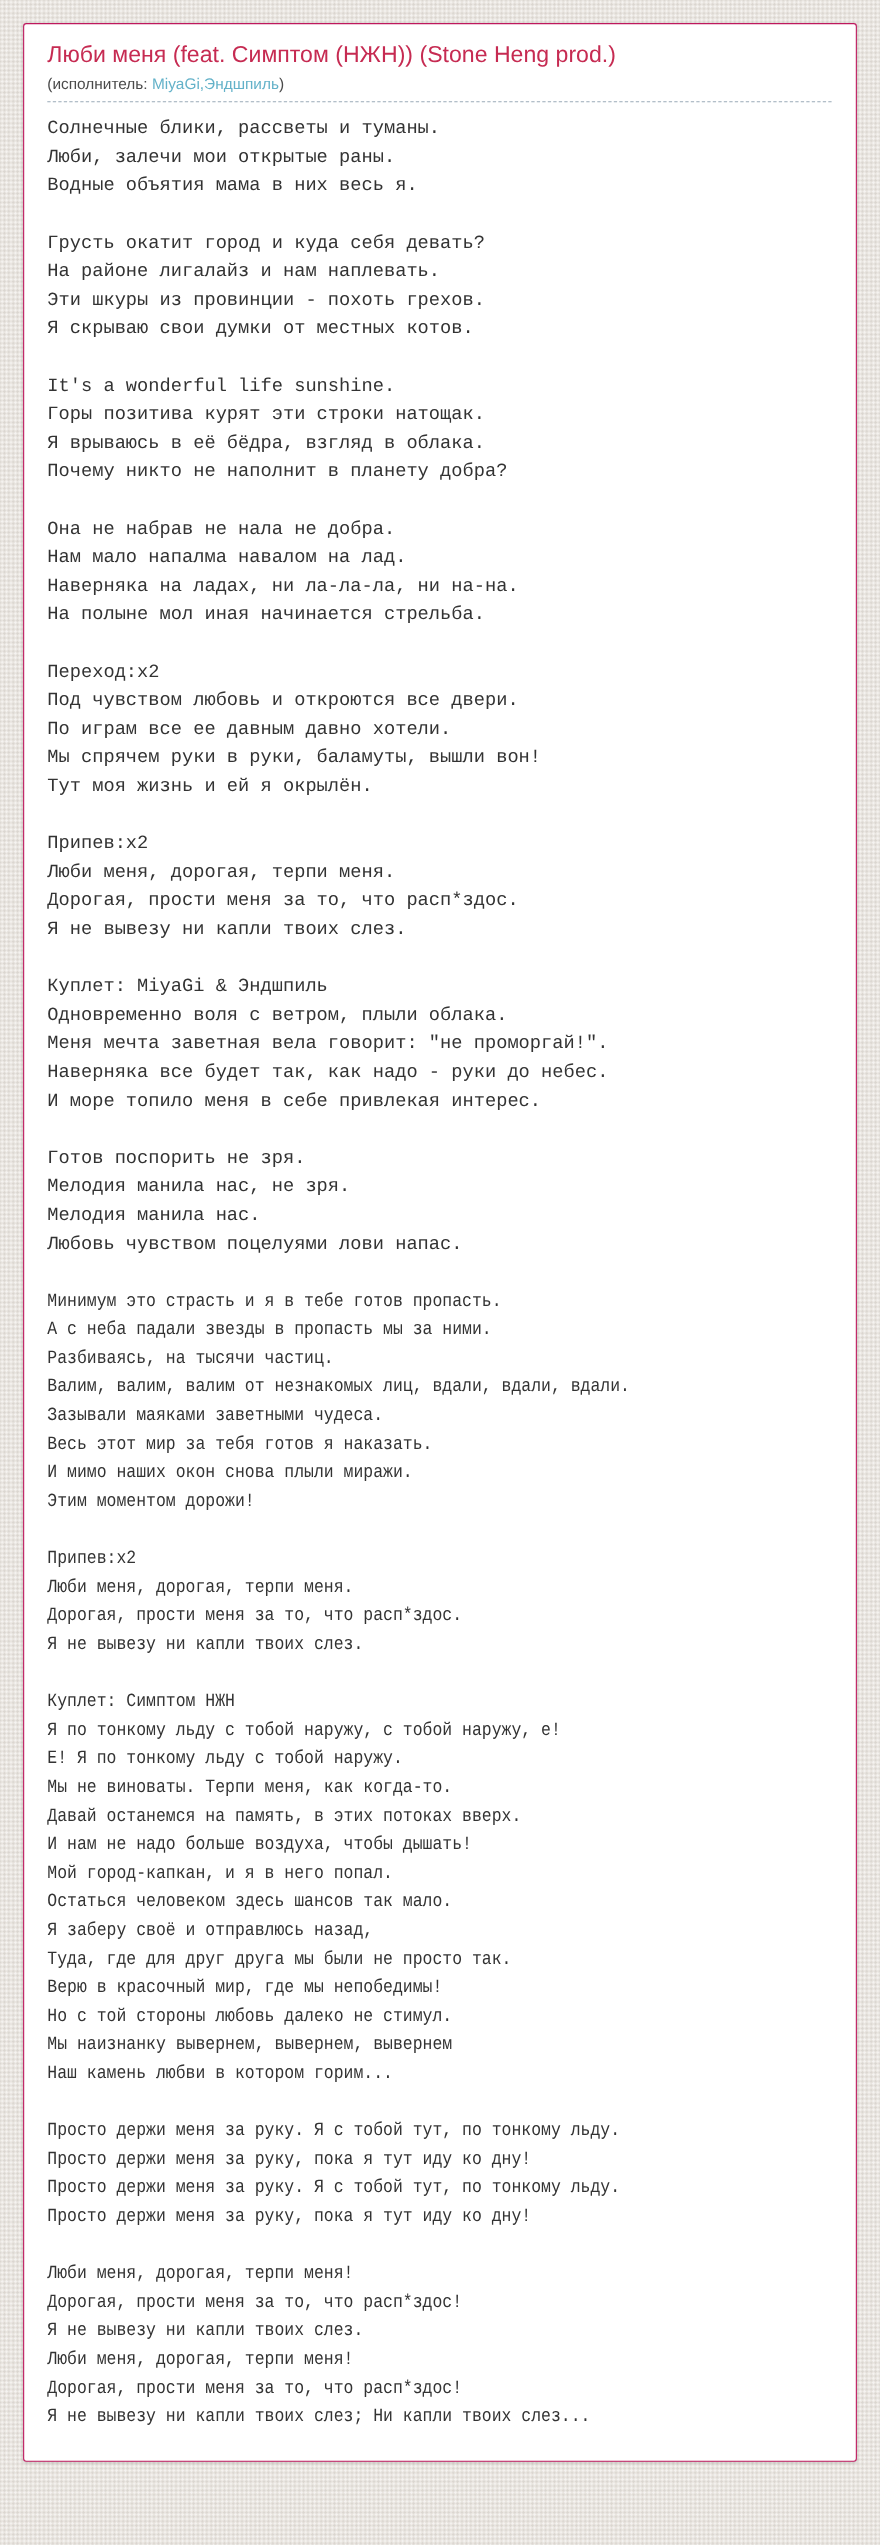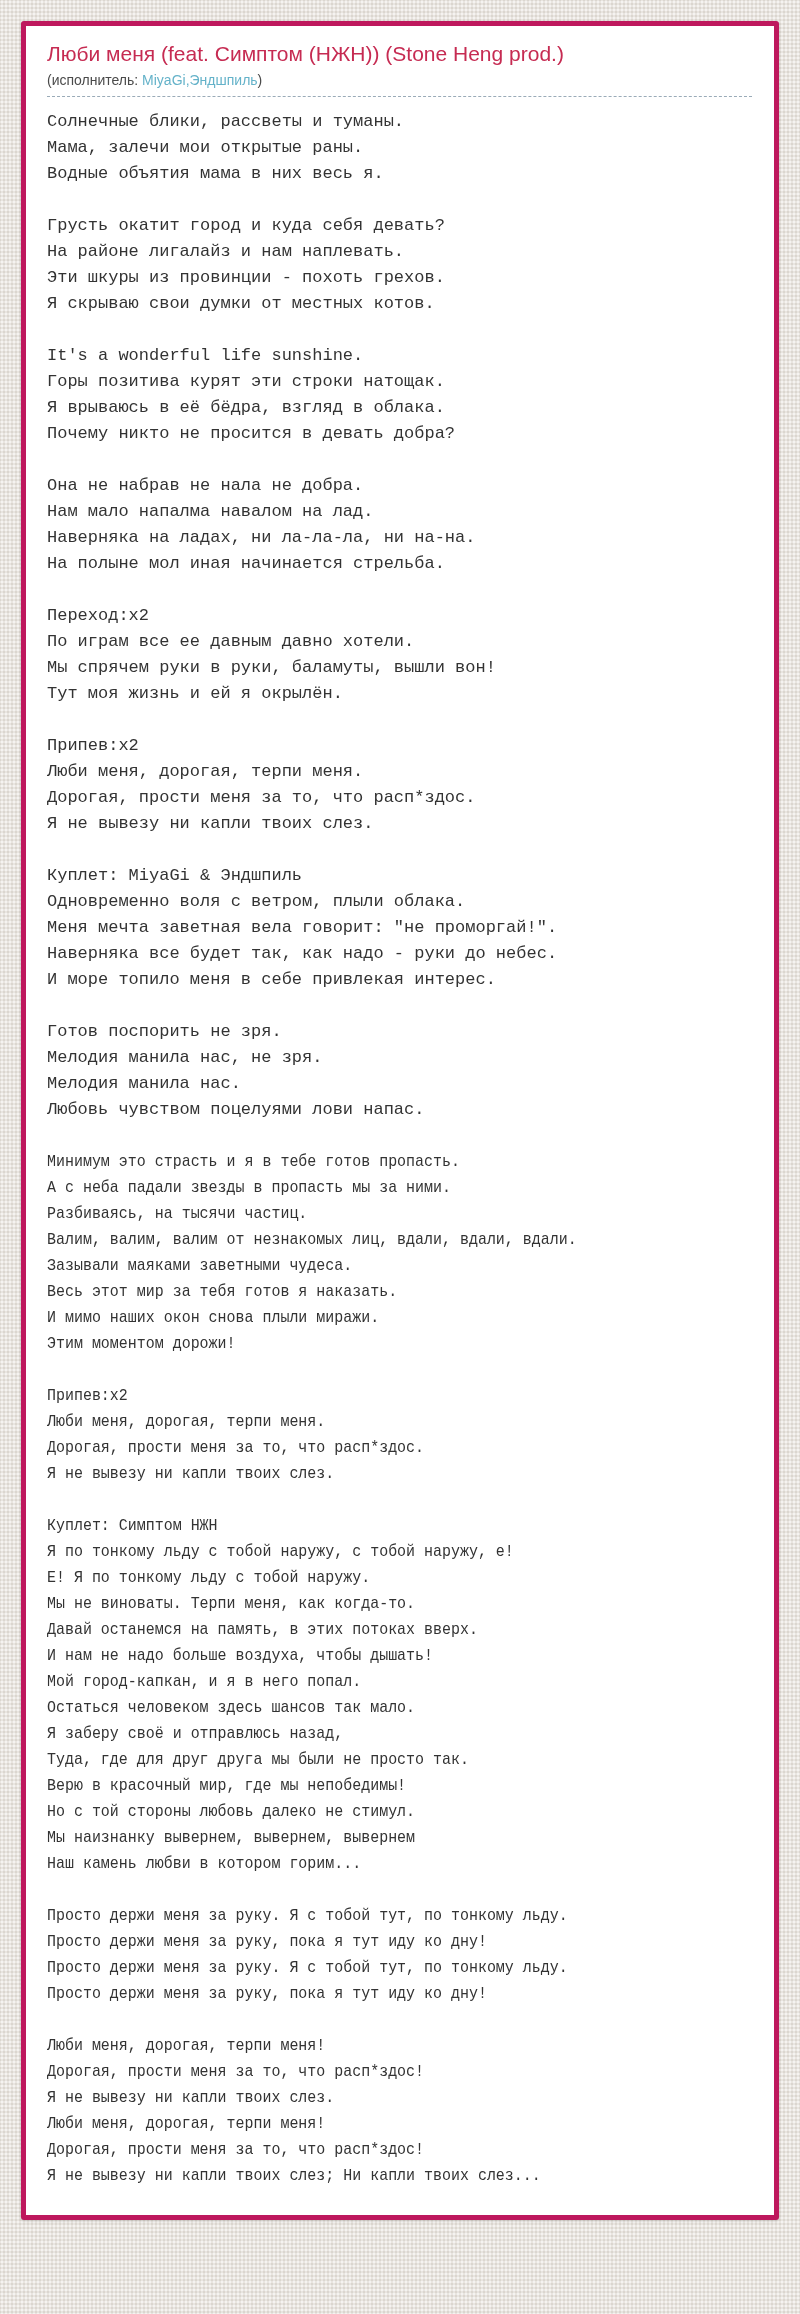--- a/index.html
+++ b/index.html
@@ -18,21 +18,21 @@
     background-size: 4px 4px, 4px 4px;
     background-position: 0 0, 2px 2px;
   }
   .card {
     position: absolute;
     left: 21px;
     top: 21px;
     width: 758px;
     box-sizing: border-box;
     background: #ffffff;
-    border: 5px solid #be185d;
+    border: 1px solid #be185d;
     border-radius: 3px;
     box-shadow: 0 1px 3px rgba(0,0,0,.16);
     padding: 14px 22px 26px 21px;
   }
   .title {
     margin: 0 0 3px 0;
     font-size: 21px;
     line-height: 28px;
     font-weight: 400;
     color: #c62b52;
@@ -69,43 +69,44 @@
 <body>
 
 <div class="card">
   <div class="header">
     <h1 class="title">Люби меня (feat. Симптом (НЖН)) (Stone Heng prod.)</h1>
     <div class="subtitle"><span>(исполнитель: </span><a class="artist-link" href="#">MiyaGi,Эндшпиль</a><span>)</span></div>
   </div>
   <div class="lyrics" id="lyrics">
       <div class="stanza">
         <div class="line">Солнечные блики, рассветы и туманы.</div>
-        <div class="line">Мама, залечи мои открытые раны.</div>
+        <div class="line">Люби, залечи мои открытые раны.</div>
         <div class="line">Водные объятия мама в них весь я.</div>
       </div>
       <div class="stanza">
         <div class="line">Грусть окатит город и куда себя девать?</div>
         <div class="line">На районе лигалайз и нам наплевать.</div>
         <div class="line">Эти шкуры из провинции - похоть грехов.</div>
         <div class="line">Я скрываю свои думки от местных котов.</div>
       </div>
       <div class="stanza">
         <div class="line">It's a wonderful life sunshine.</div>
         <div class="line">Горы позитива курят эти строки натощак.</div>
         <div class="line">Я врываюсь в её бёдра, взгляд в облака.</div>
-        <div class="line">Почему никто не просится в девать добра?</div>
+        <div class="line">Почему никто не наполнит в планету добра?</div>
       </div>
       <div class="stanza">
         <div class="line">Она не набрав не нала не добра.</div>
         <div class="line">Нам мало напалма навалом на лад.</div>
         <div class="line">Наверняка на ладах, ни ла-ла-ла, ни на-на.</div>
         <div class="line">На полыне мол иная начинается стрельба.</div>
       </div>
       <div class="stanza">
         <div class="line">Переход:x2</div>
+        <div class="line">Под чувством любовь и откроются все двери.</div>
         <div class="line">По играм все ее давным давно хотели.</div>
         <div class="line">Мы спрячем руки в руки, баламуты, вышли вон!</div>
         <div class="line">Тут моя жизнь и ей я окрылён.</div>
       </div>
       <div class="stanza">
         <div class="line">Припев:x2</div>
         <div class="line">Люби меня, дорогая, терпи меня.</div>
         <div class="line">Дорогая, прости меня за то, что расп*здос.</div>
         <div class="line">Я не вывезу ни капли твоих слез.</div>
       </div>

